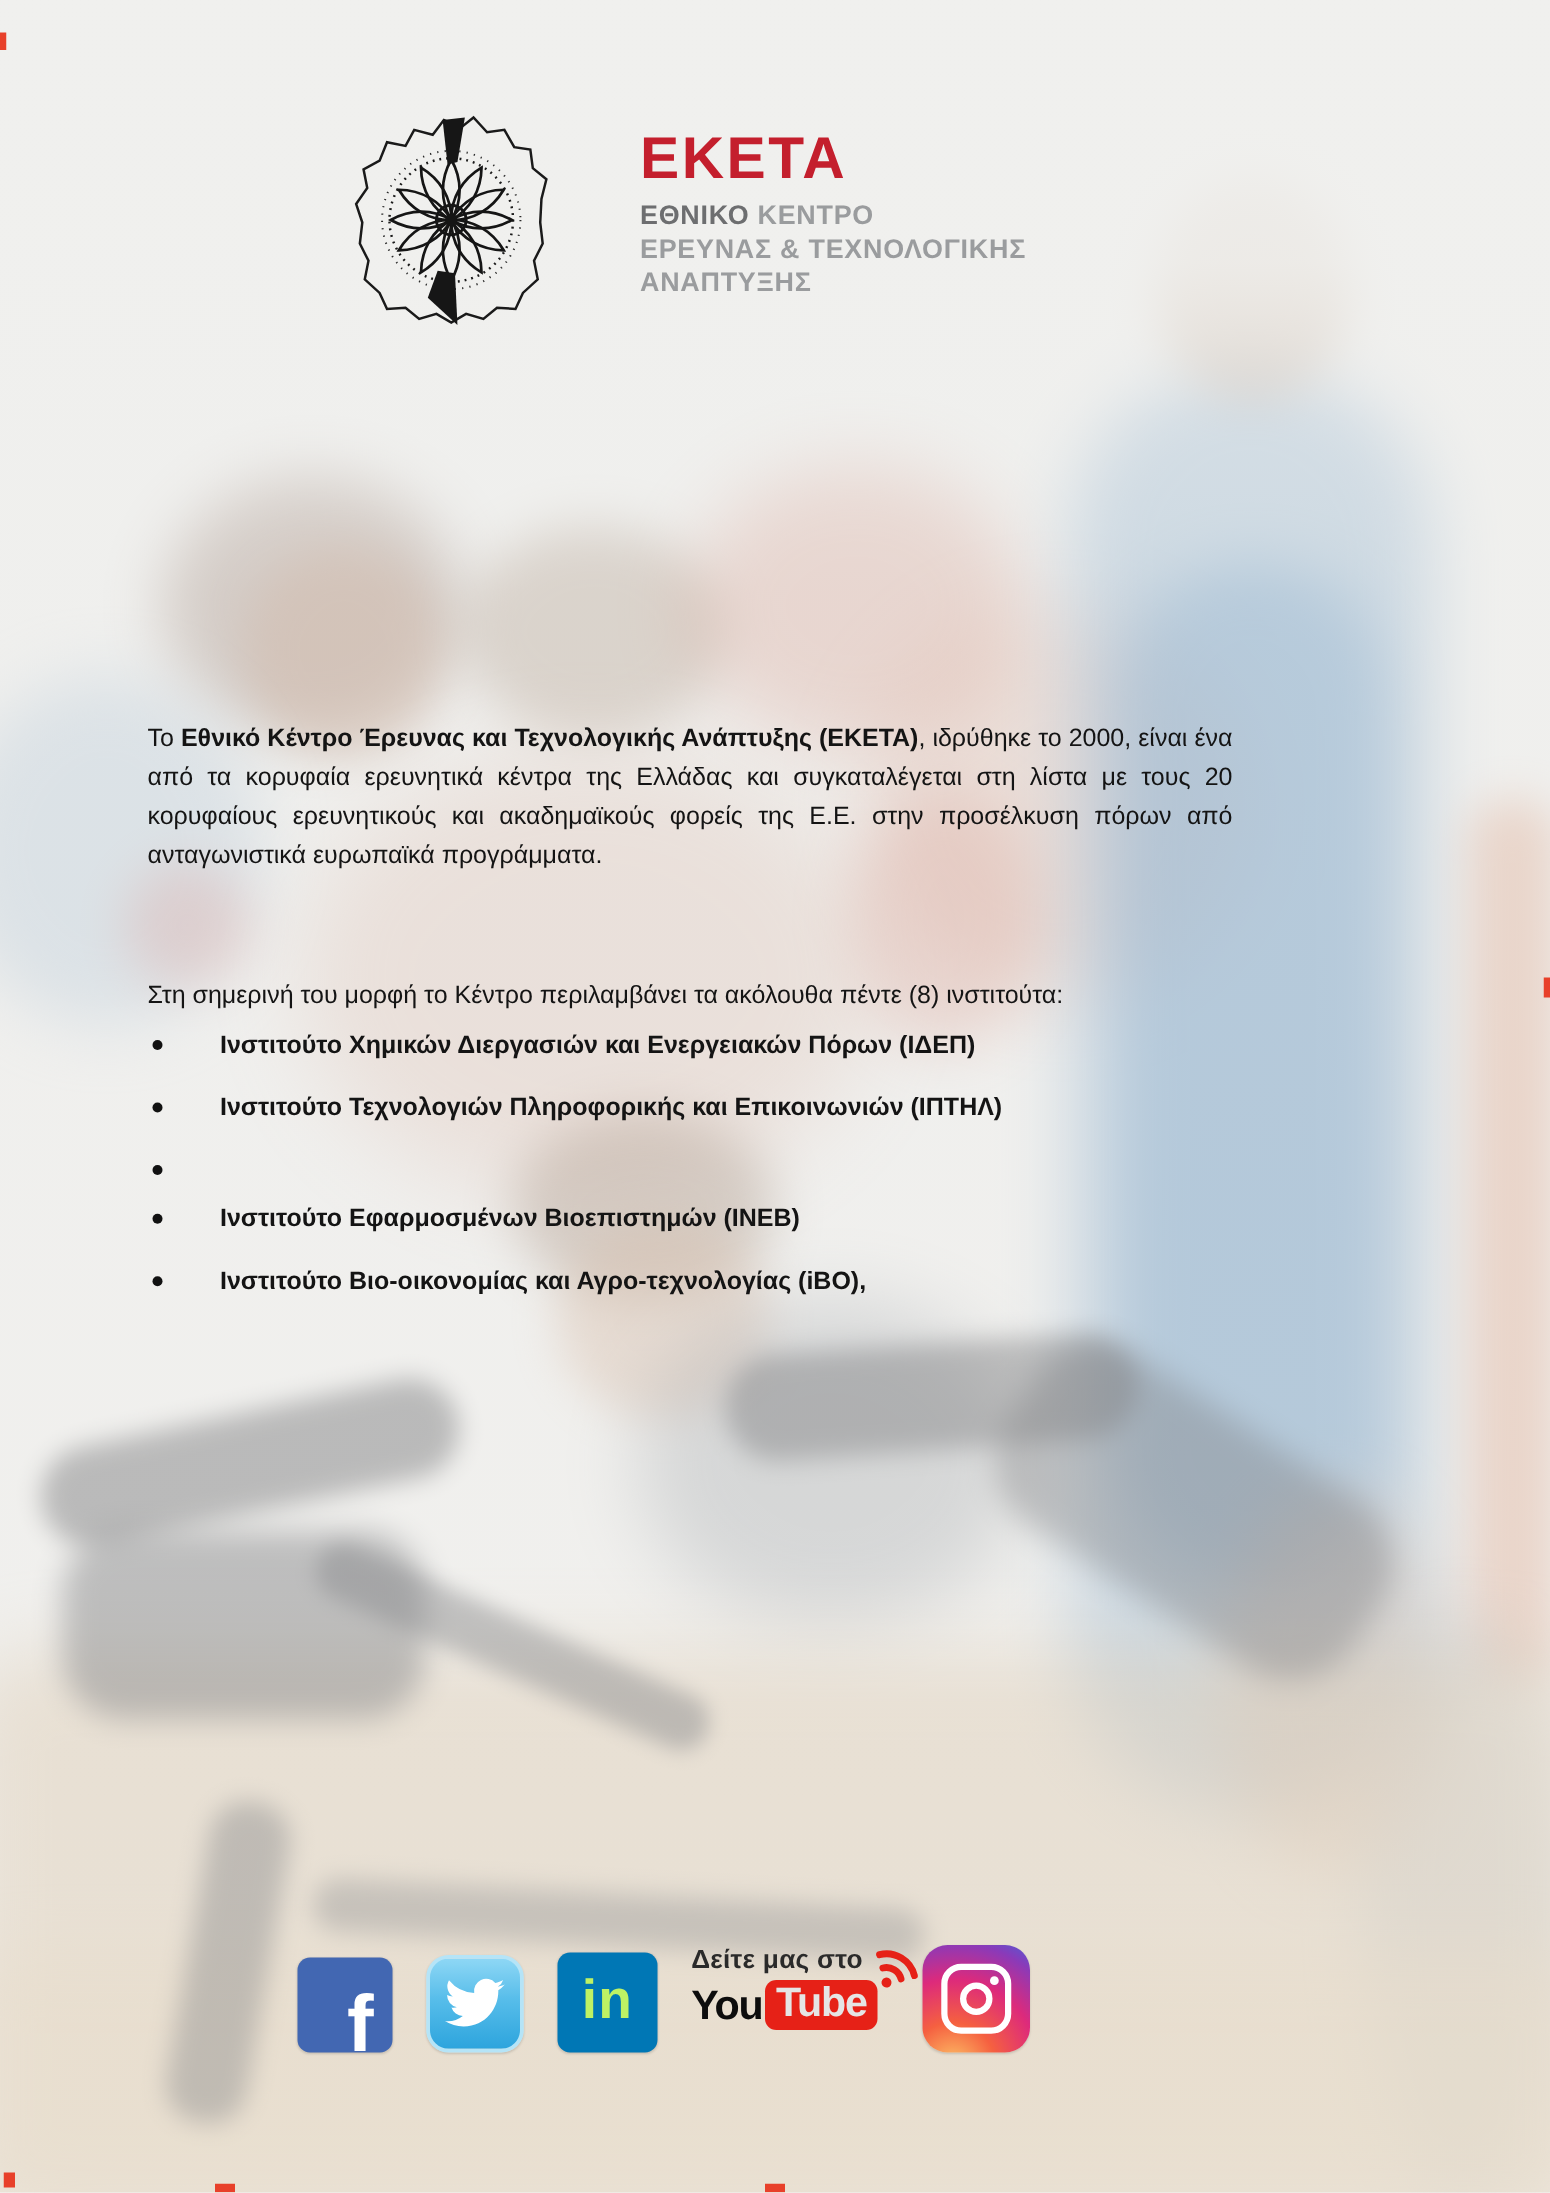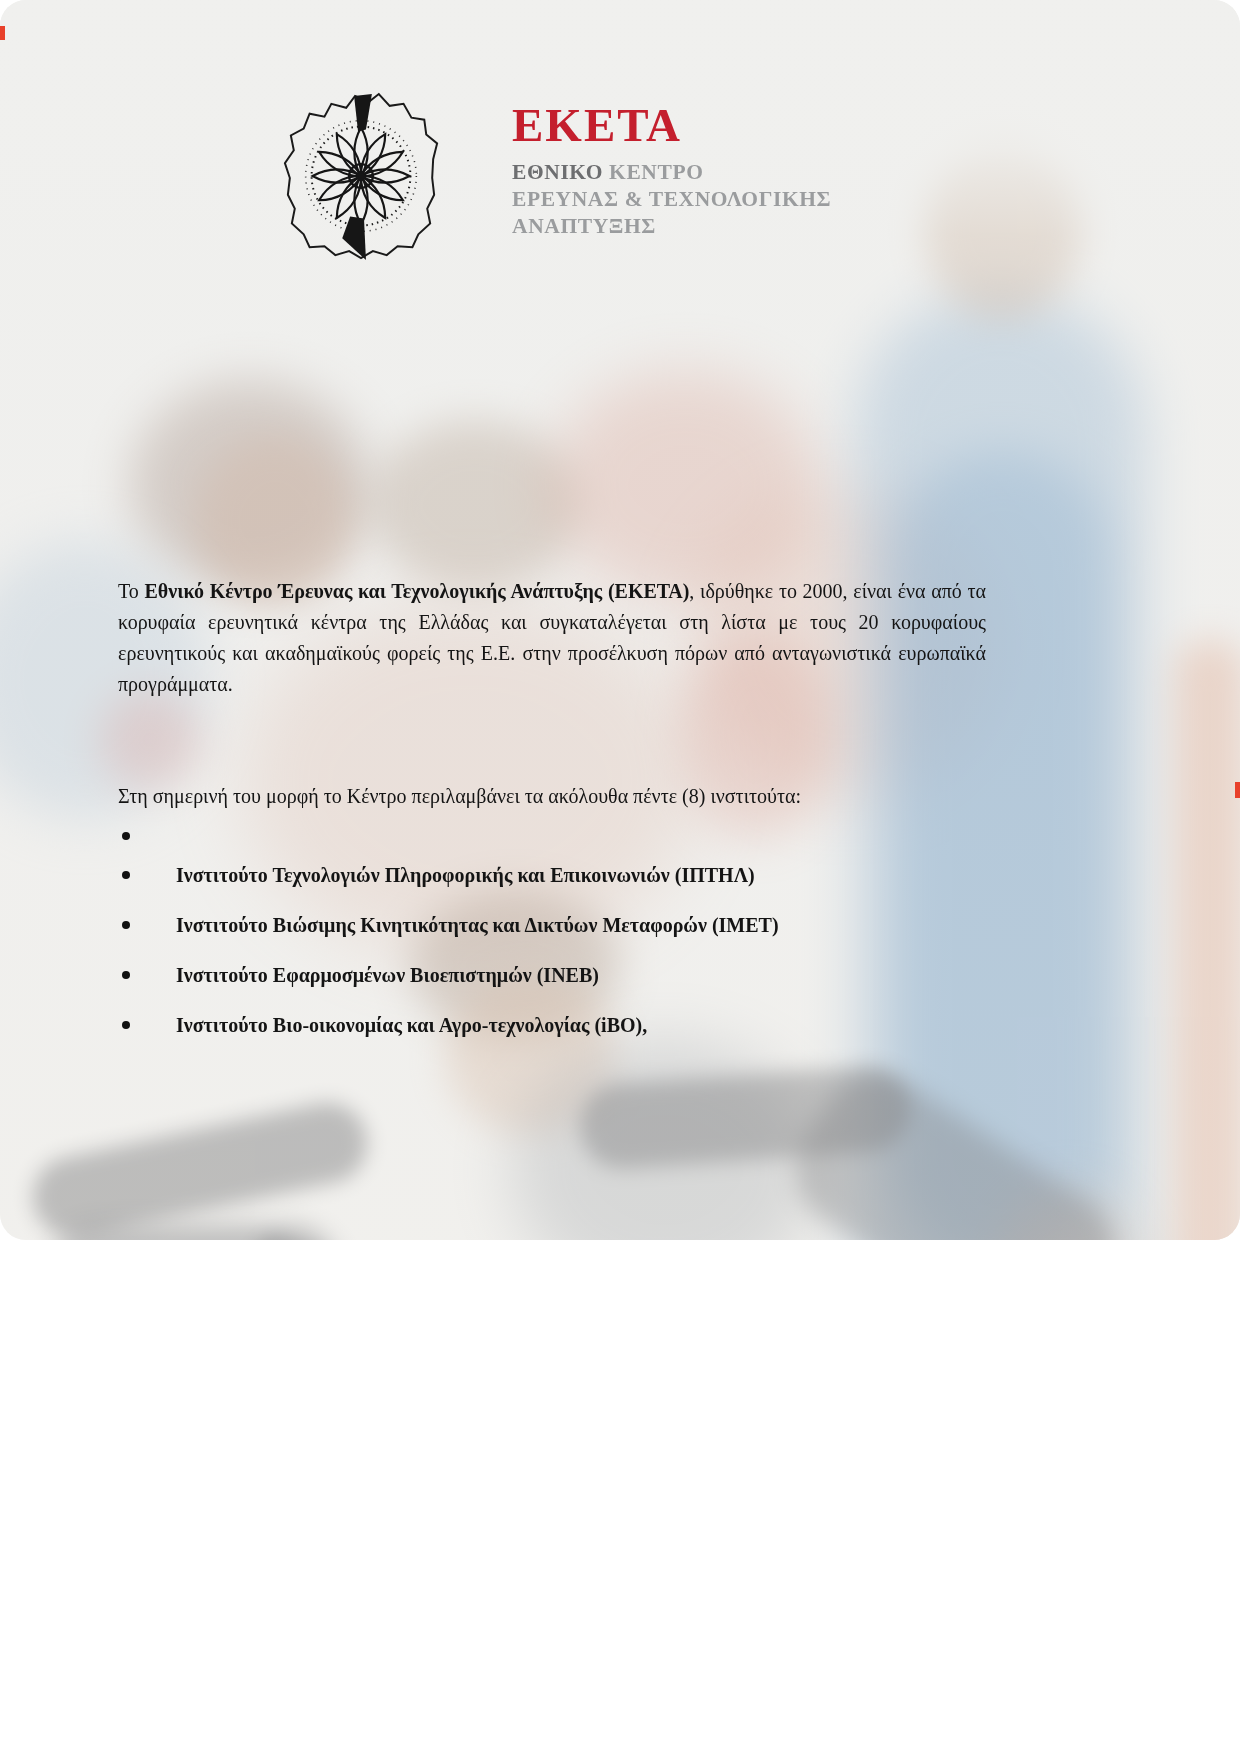--- a/index.html
+++ b/index.html
@@ -1,21 +1,20 @@
 <!DOCTYPE html>
 <html><head>
 <meta charset="utf-8">
 <style>
   html,body{margin:0;padding:0;}
   .page{
-    position:relative; width:1240px; height:1240px; overflow:hidden;
+    position:relative; width:1240px; height:1754px; overflow:hidden;
     background:#efefed;
-    font-family:Liberation Serif, serif;
+    font-family:Liberation Sans, sans-serif;
     color:#141414;
-    border-radius:26px;
   }
   
   .photo{position:absolute;inset:0;z-index:0;}
   .blob{position:absolute;border-radius:50%;}
   .b1 {left:130px;top:380px;width:240px;height:210px;background:#6e4a38;opacity:.38;filter:blur(24px);}
   .b2 {left:195px;top:435px;width:160px;height:170px;background:#b98a6e;opacity:.42;filter:blur(18px);}
   .b3 {left:-40px;top:540px;width:250px;height:280px;background:#a9c0d4;opacity:.5;filter:blur(26px);}
   .b4 {left:370px;top:420px;width:210px;height:170px;background:#8a6a4f;opacity:.38;filter:blur(20px);}
   .b5 {left:550px;top:370px;width:270px;height:230px;background:#c25a40;opacity:.30;filter:blur(30px);}
   .b6 {left:690px;top:490px;width:310px;height:310px;background:#cd7a5e;opacity:.26;filter:blur(34px);}
@@ -166,28 +165,28 @@
     </div>
   </div>
 
   <p class="para1"><span>Το </span><b>Εθνικό Κέντρο Έρευνας και Τεχνολογικής Ανάπτυξης (ΕΚΕΤΑ)</b><span>, ιδρύθηκε το 2000, είναι ένα από τα κορυφαία ερευνητικά κέντρα της Ελλάδας και συγκαταλέγεται στη λίστα με τους 20 κορυφαίους ερευνητικούς και ακαδημαϊκούς φορείς της Ε.Ε. στην προσέλκυση πόρων από ανταγωνιστικά ευρωπαϊκά προγράμματα.</span></p>
 
   <p class="para2">Στη σημερινή του μορφή το Κέντρο περιλαμβάνει τα ακόλουθα πέντε (8) ινστιτούτα:</p>
 
   <div class="institutes">
     <div class="inst-row">
       <span class="dot"></span>
+      <span>Ινστιτούτο Χημικών Διεργασιών και Ενεργειακών Πόρων (ΙΔΕΠ)</span>
     </div>
     <div class="inst-row">
       <span class="dot"></span>
       <span>Ινστιτούτο Τεχνολογιών Πληροφορικής και Επικοινωνιών (ΙΠΤΗΛ)</span>
     </div>
     <div class="inst-row">
       <span class="dot"></span>
-      <span>Ινστιτούτο Βιώσιμης Κινητικότητας και Δικτύων Μεταφορών (ΙΜΕΤ)</span>
     </div>
     <div class="inst-row">
       <span class="dot"></span>
       <span>Ινστιτούτο Εφαρμοσμένων Βιοεπιστημών (ΙΝΕΒ)</span>
     </div>
     <div class="inst-row">
       <span class="dot"></span>
       <span>Ινστιτούτο Βιο-οικονομίας και Αγρο-τεχνολογίας (iBO),</span>
     </div>
   </div>

